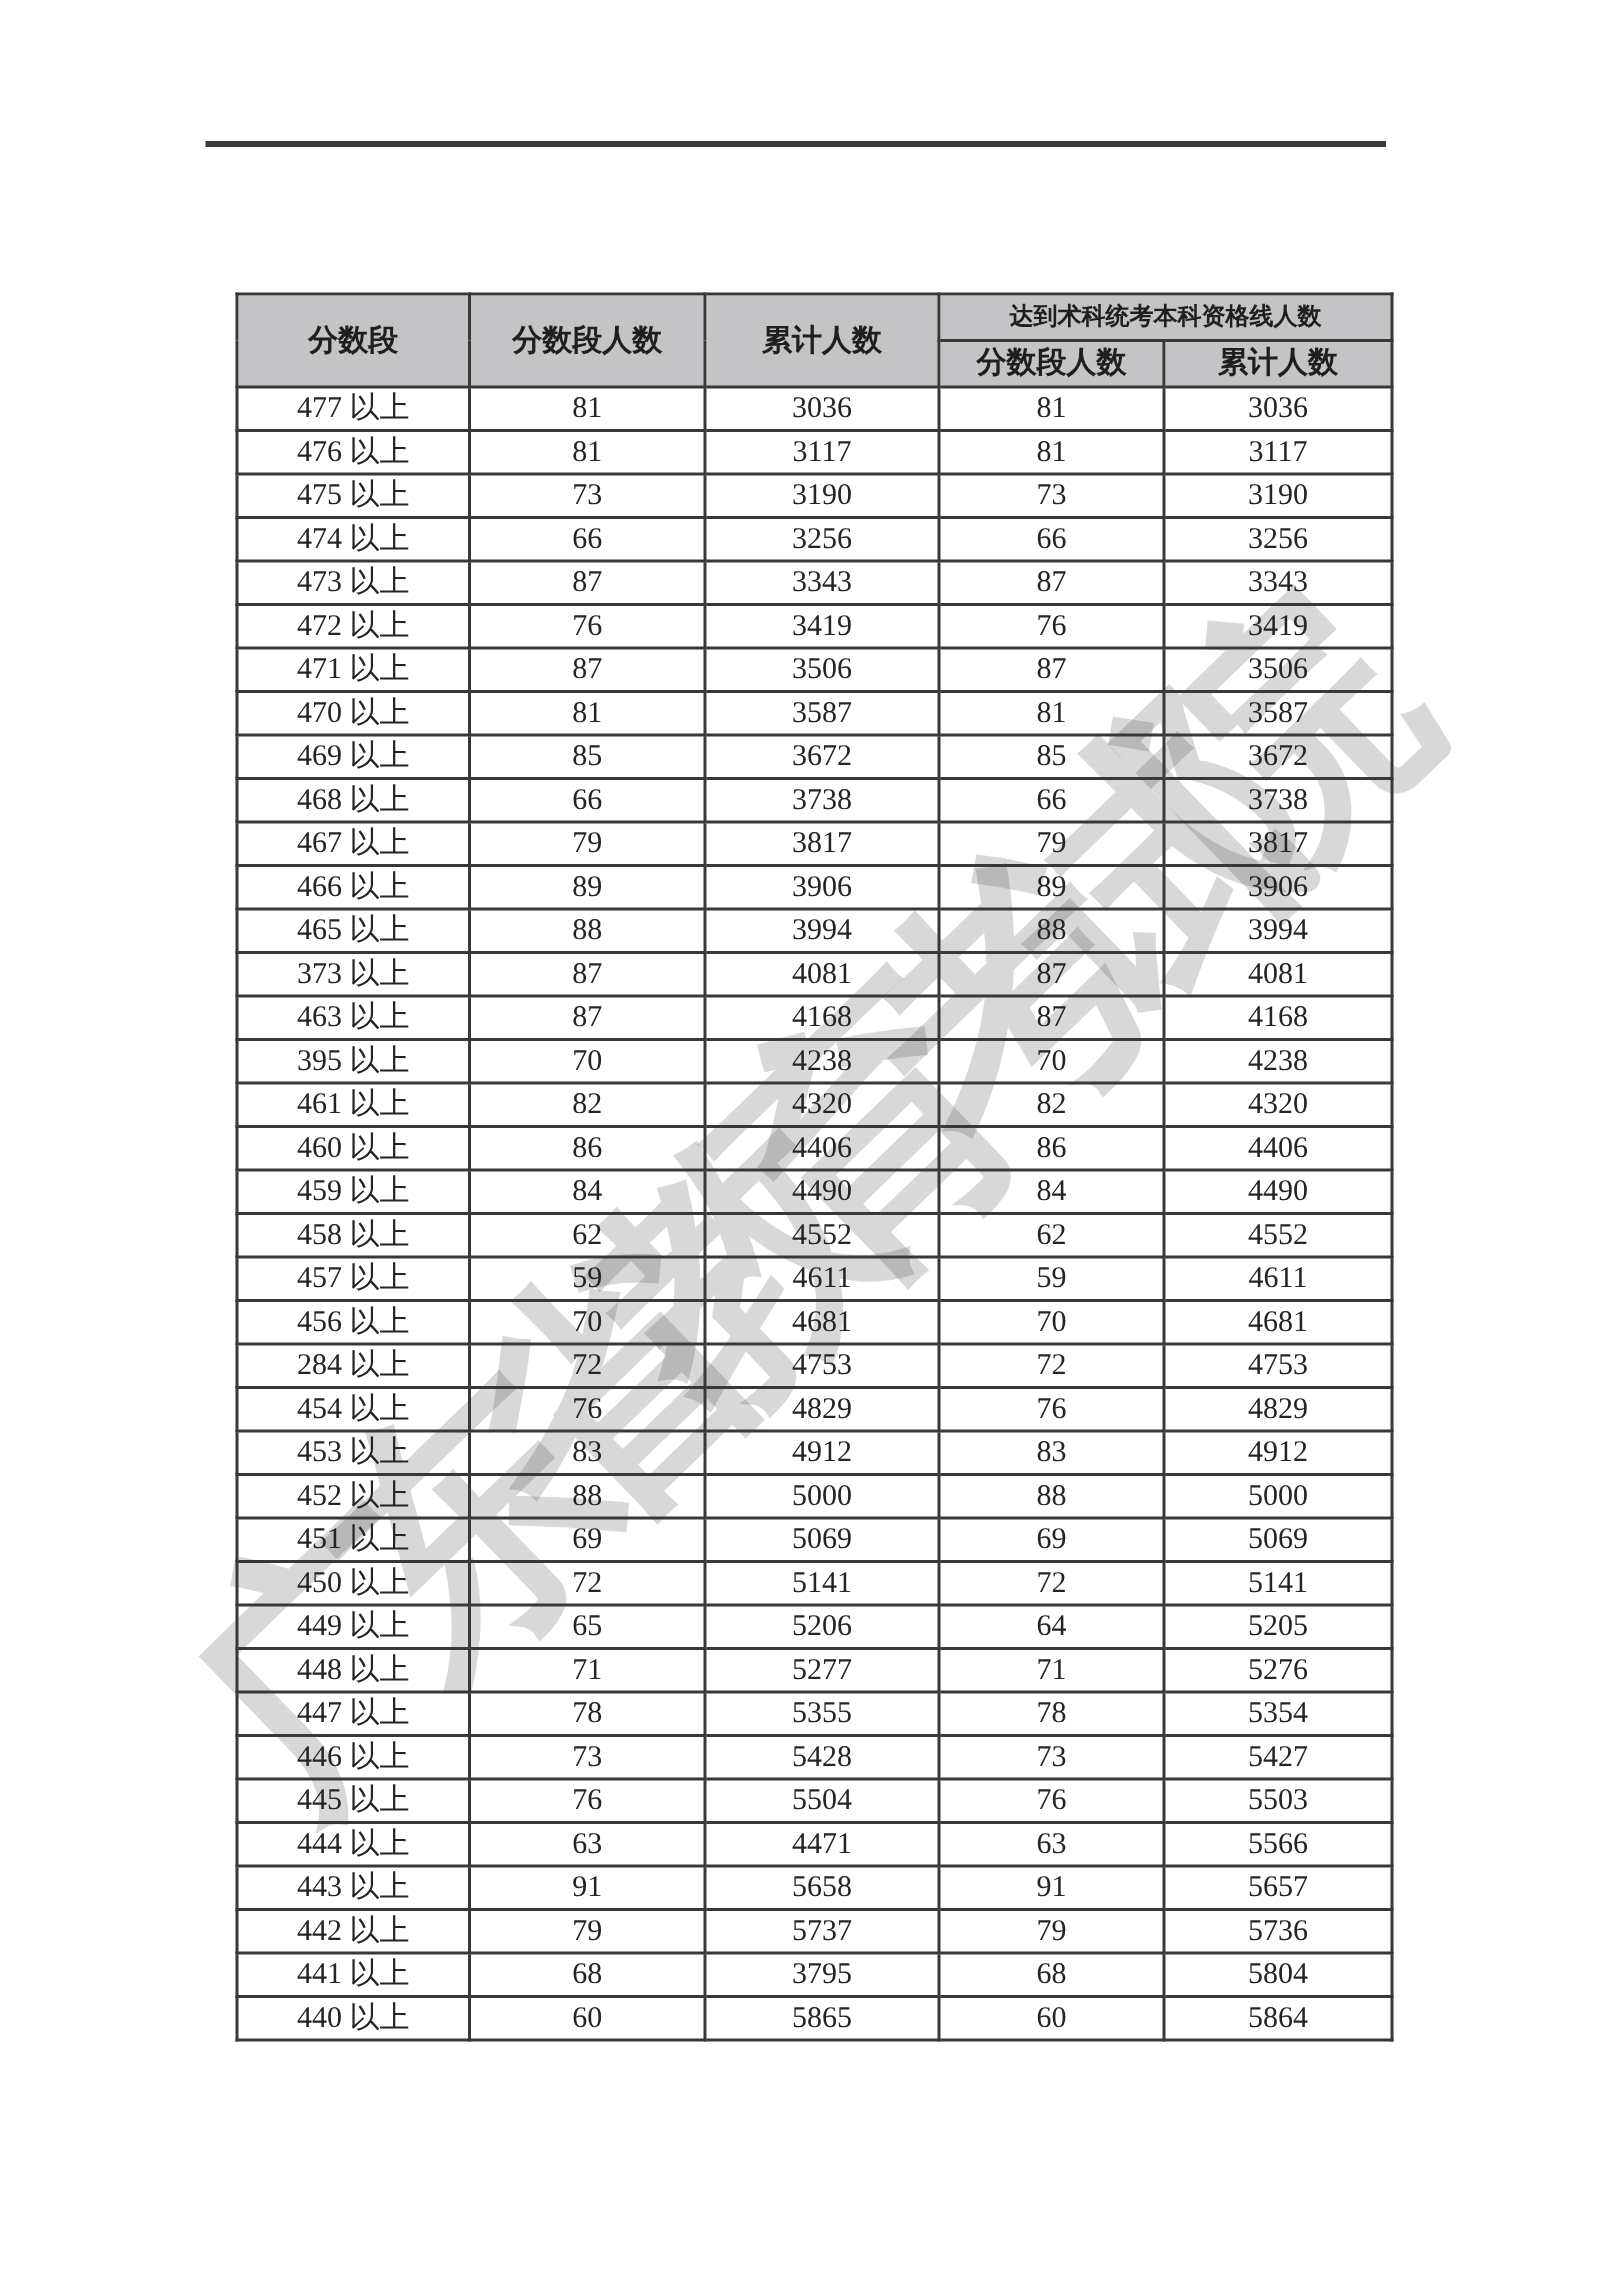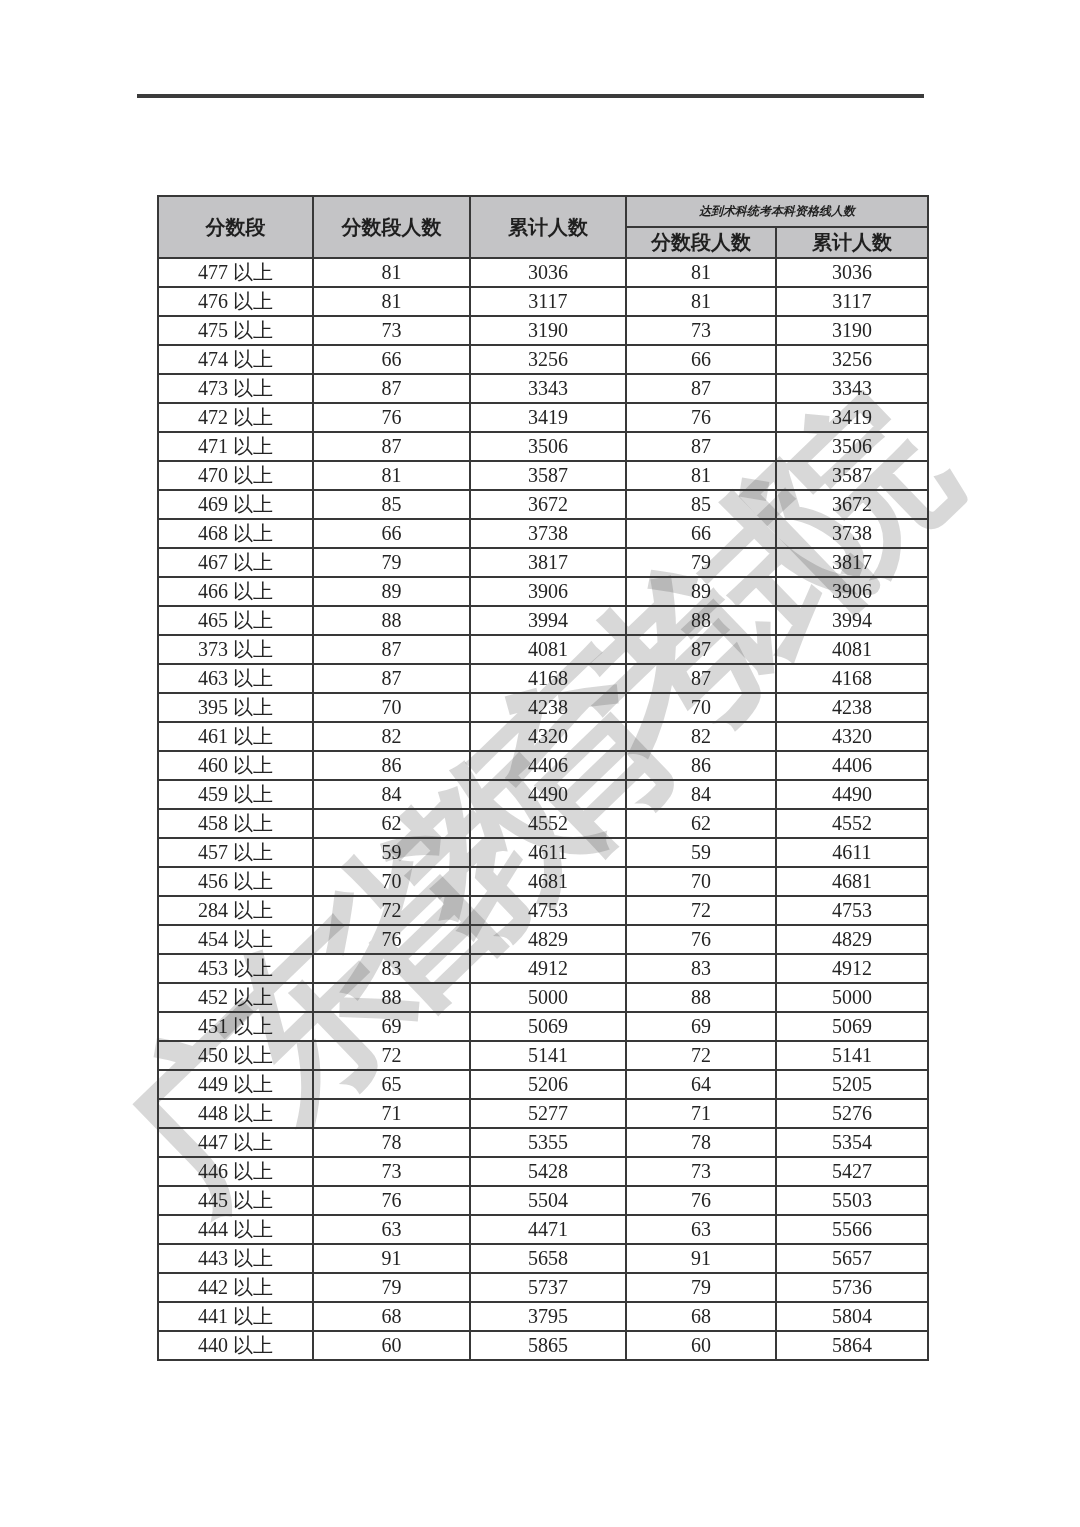--- a/index.html
+++ b/index.html
@@ -58,23 +58,22 @@
   }
   table.score-table thead th {
     background: #c4c4c6;
     color: #1f1f1f;
     font-weight: bold;
     font-size: 20px;
     height: 29px;
     line-height: 29px;
   }
   table.score-table thead th.group-header {
-    font-size: 12px;
+    font-size: 16px;
     letter-spacing: 0px;
-    font-style: italic;
   }
   table.score-table tbody td {
     background: transparent;
     color: #242424;
     font-size: 20px;
     height: 27px;
     line-height: 27px;
   }
   col.c1 { width: 155px; }
   col.c2 { width: 157px; }

